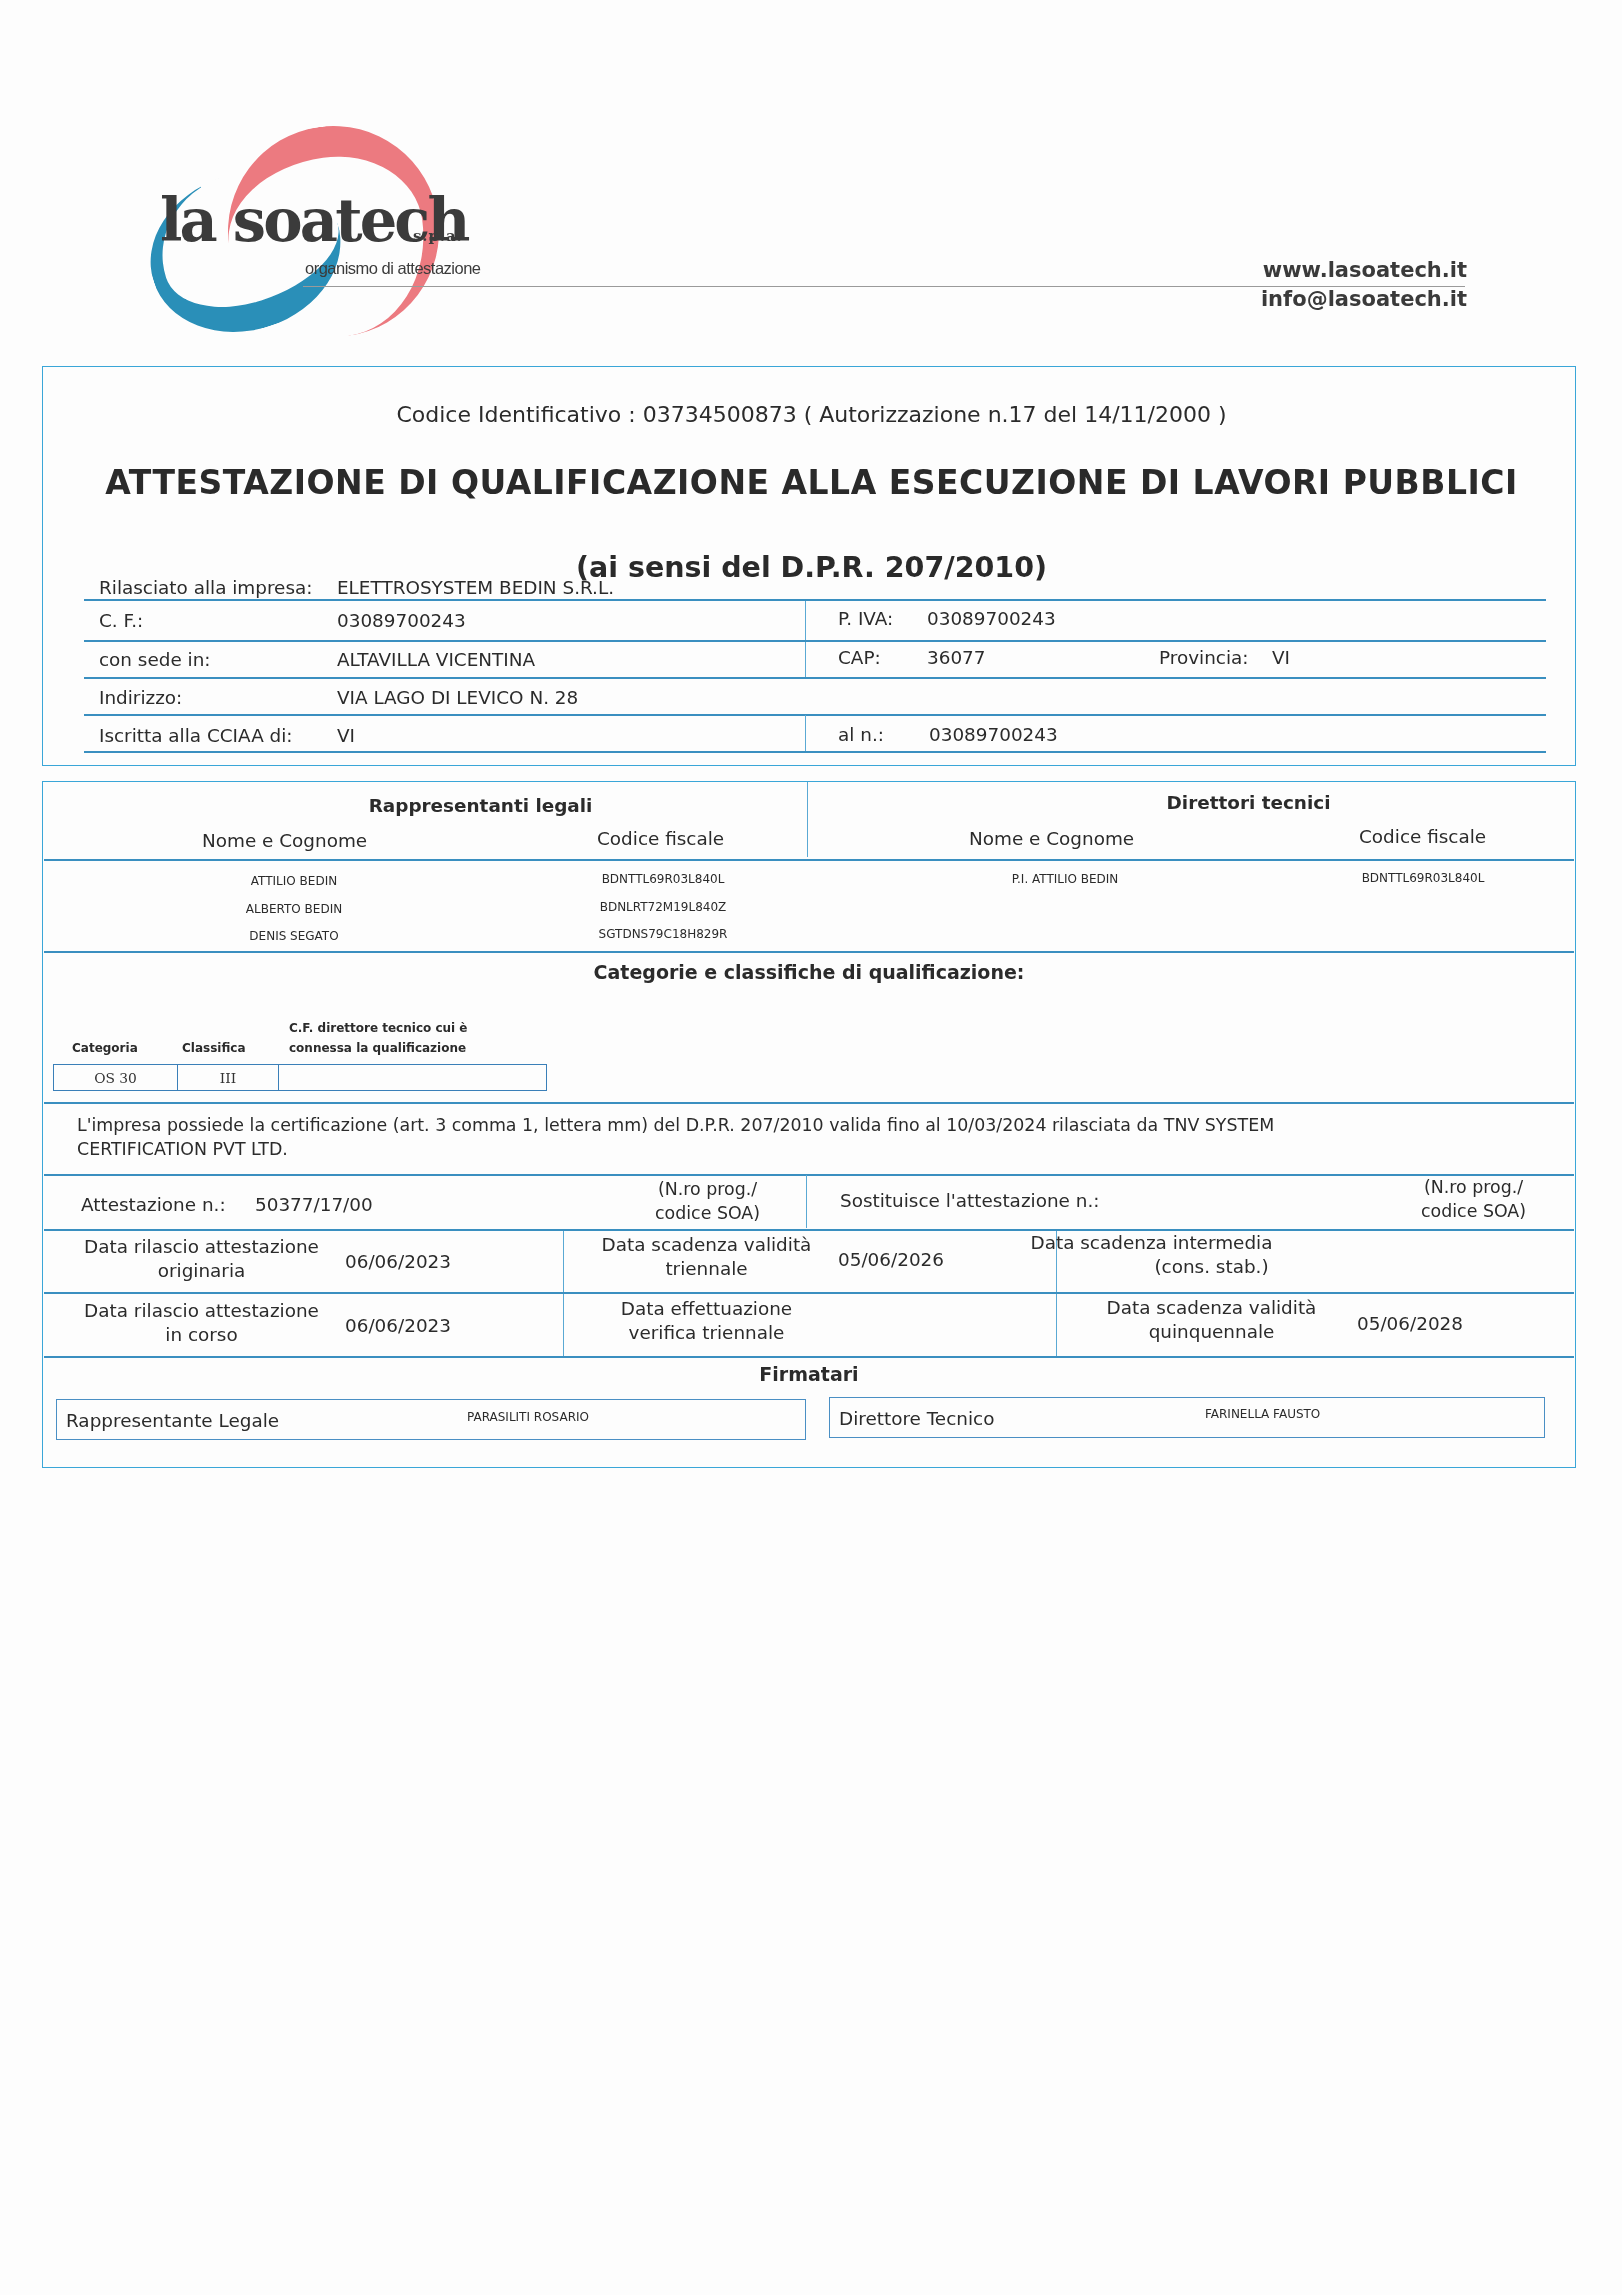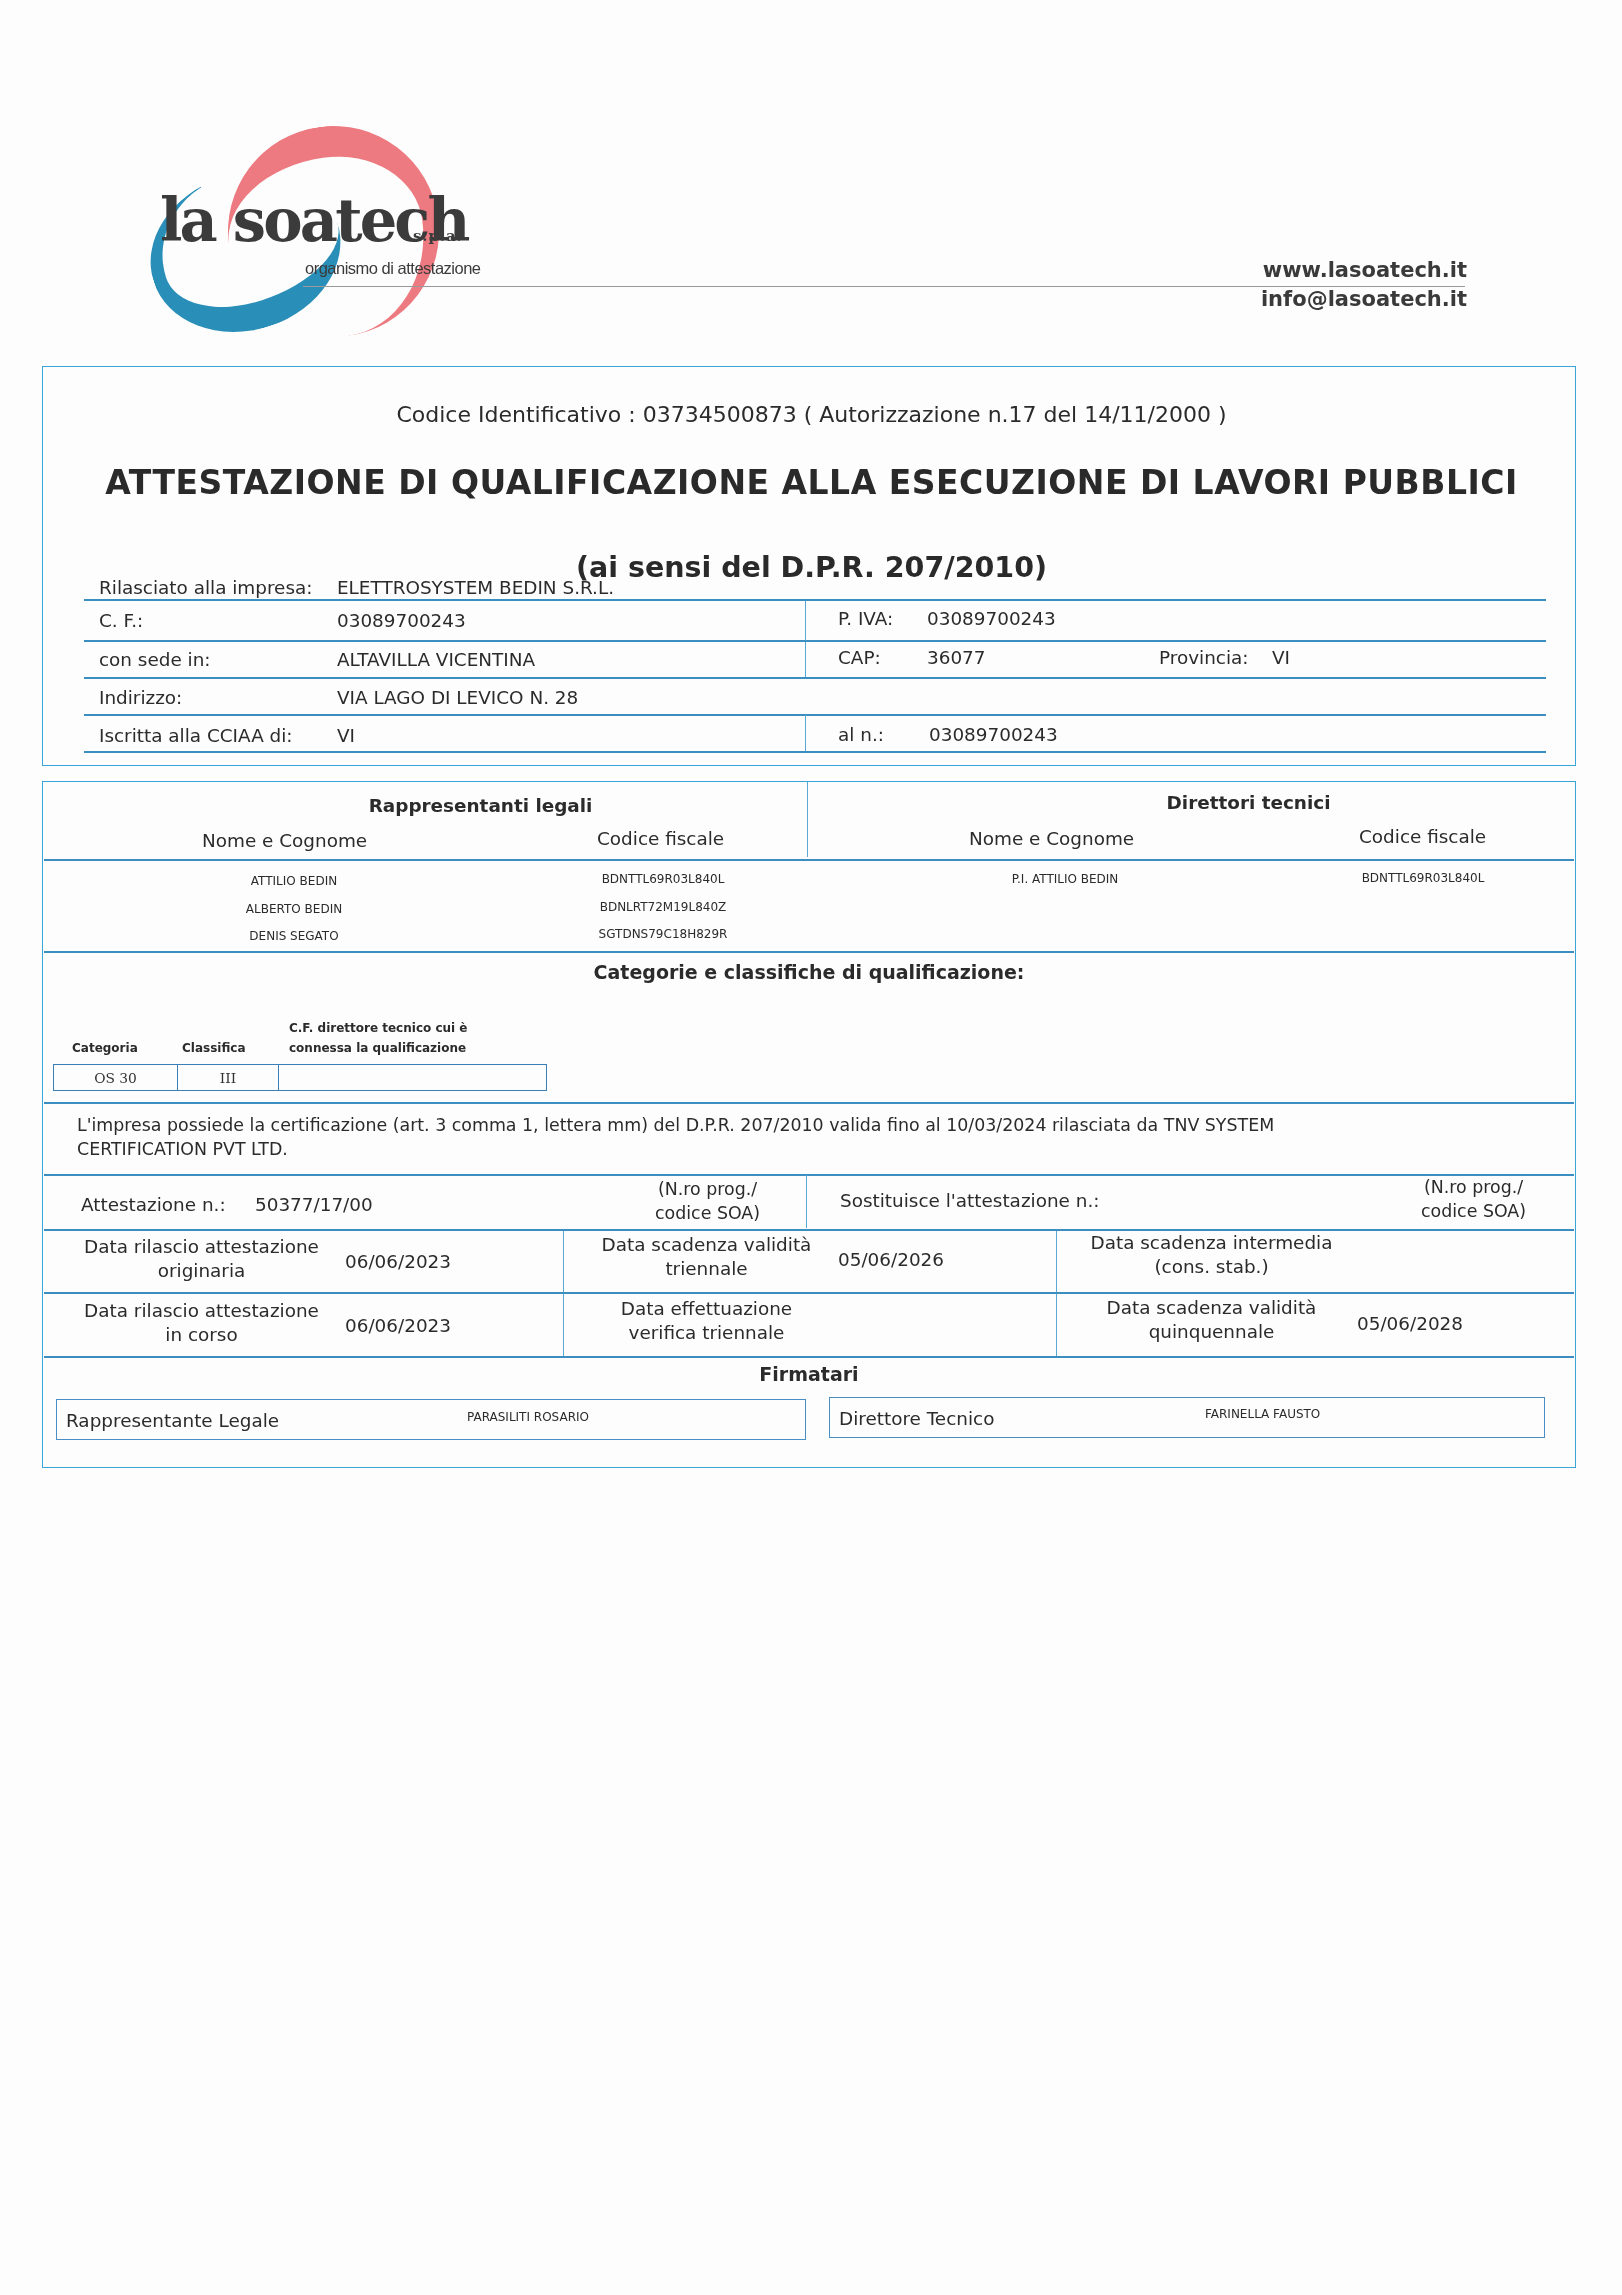--- a/index.html
+++ b/index.html
@@ -201,21 +201,21 @@
   <div class="t f20 c" style="left:64px; width:275px; top:1236px;">Data rilascio attestazione</div>
   <div class="t f20 c" style="left:64px; width:275px; top:1260px;">originaria</div>
   <div class="t f20" style="left:345px; top:1251px;">06/06/2023</div>
 </div>
 <div>
   <div class="t f20 c" style="left:569px; width:275px; top:1234px;">Data scadenza validità</div>
   <div class="t f20 c" style="left:569px; width:275px; top:1258px;">triennale</div>
   <div class="t f20" style="left:838px; top:1249px;">05/06/2026</div>
 </div>
 <div>
-  <div class="t f20 c" style="left:1074px; width:275px; top:1232px;">Data scadenza intermedia</div>
+  <div class="t f20 c" style="left:1014px; width:275px; top:1232px;">Data scadenza intermedia</div>
   <div class="t f20 c" style="left:1074px; width:275px; top:1256px;">(cons. stab.)</div>
   <div class="t f20" style="left:1359px; top:1249px;"></div>
 </div>
 <div class="abs hline" style="left:44px; top:1292px; width:1530px;"></div>
 
 <div class="abs thin-v" style="left:563px; top:1294px; height:62px;"></div>
 <div class="abs thin-v" style="left:1056px; top:1294px; height:62px;"></div>
 <div>
   <div class="t f20 c" style="left:64px; width:275px; top:1300px;">Data rilascio attestazione</div>
   <div class="t f20 c" style="left:64px; width:275px; top:1324px;">in corso</div>

